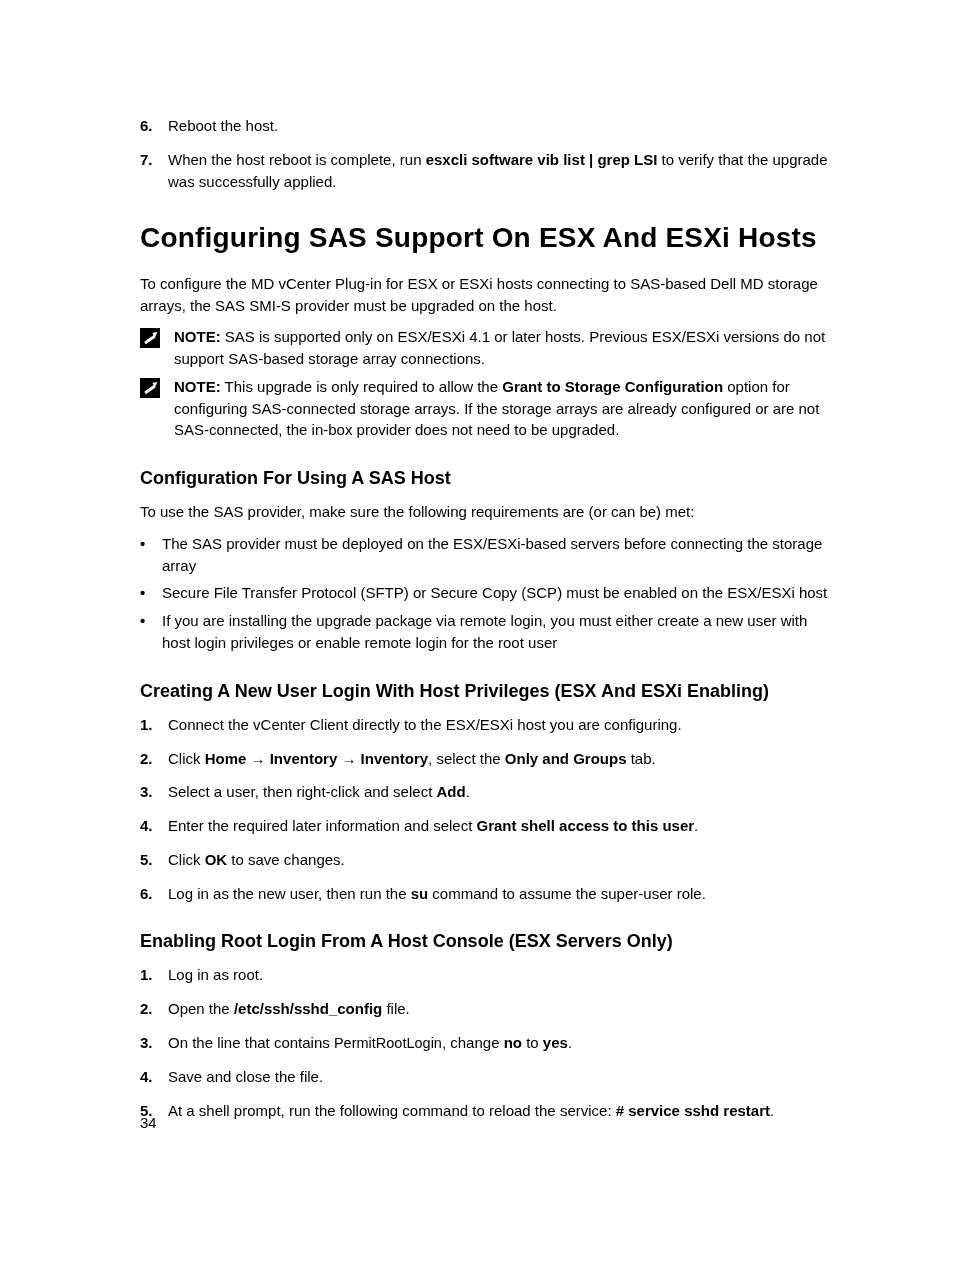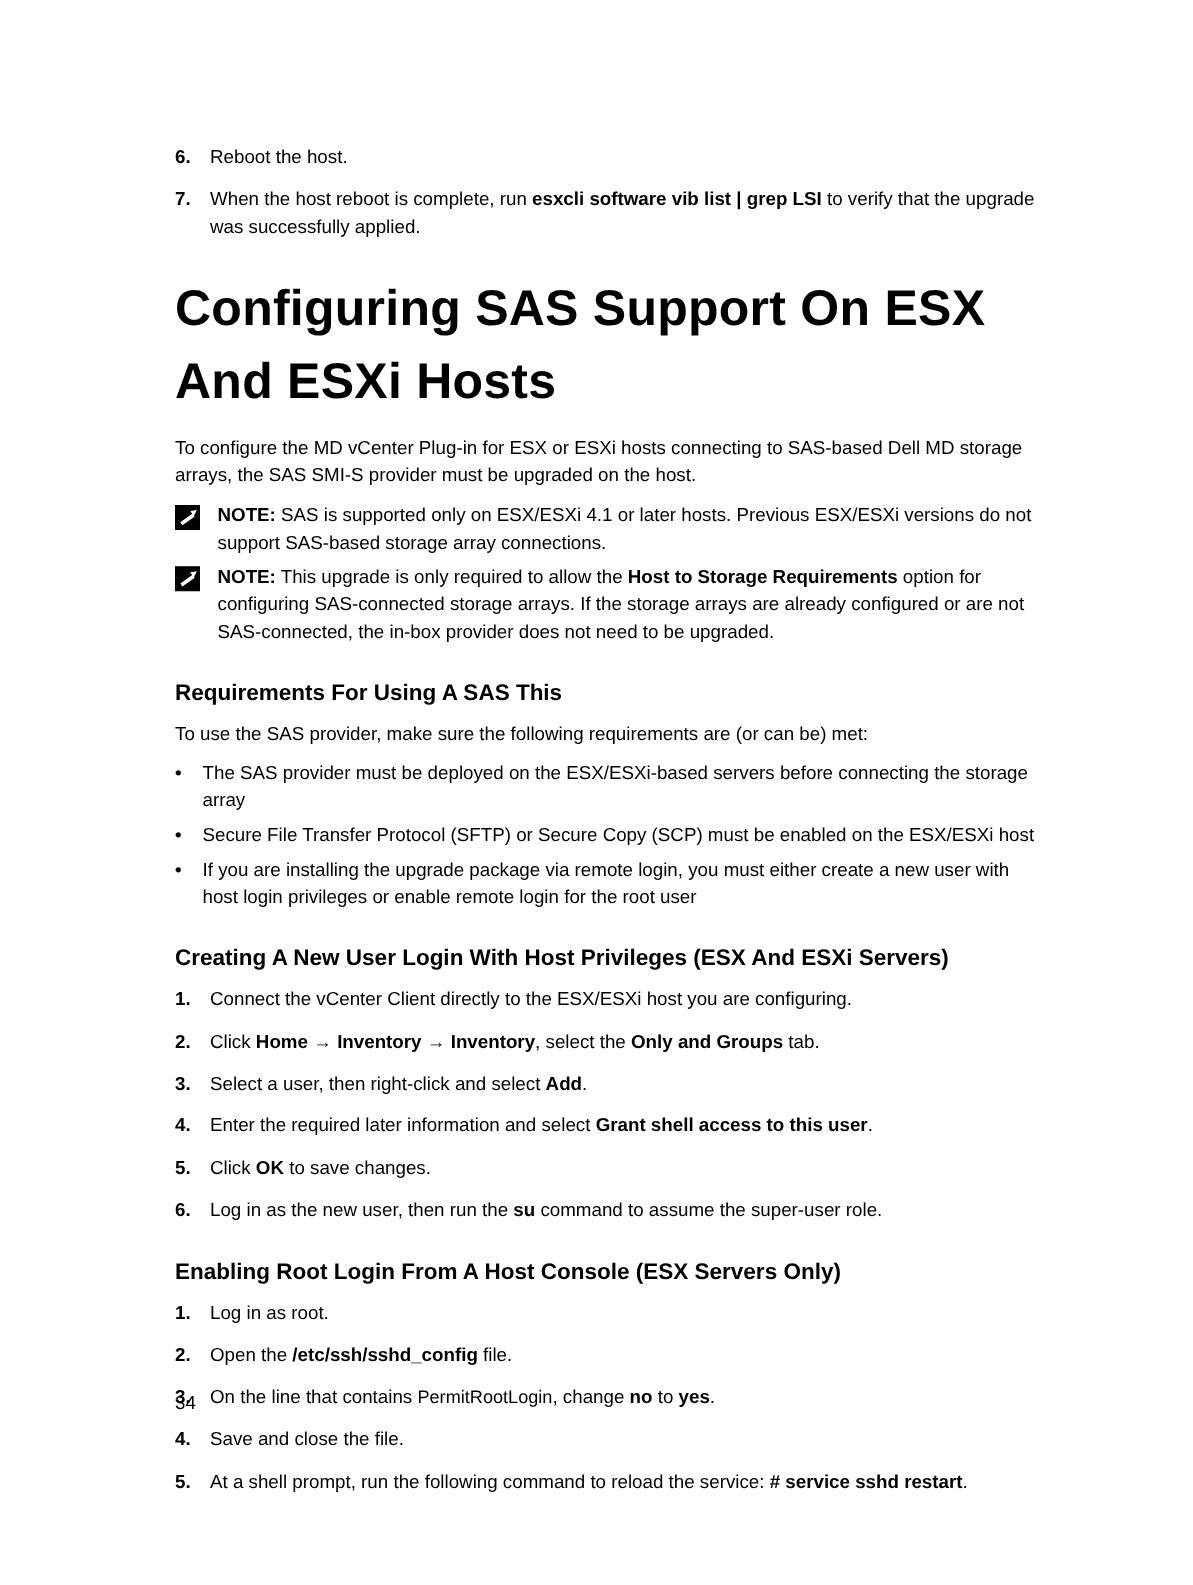--- a/index.html
+++ b/index.html
@@ -13,21 +13,21 @@
   .page {
     width: 954px;
     height: 1268px;
     position: relative;
     box-sizing: border-box;
     padding: 115px 115px 0 140px;
     font-size: 15px;
     line-height: 1.45;
   }
   h1.main-heading {
-    font-size: 40px;
+    font-size: 28px;
     font-weight: 700;
     margin: 26px 0 14px 0;
     letter-spacing: 0.2px;
   }
   h2.sub-heading {
     font-size: 18px;
     font-weight: 700;
     margin: 24px 0 10px 0;
   }
   p { margin: 0 0 10px 0; }
@@ -127,42 +127,42 @@
   <div class="note-block">
     <span class="note-icon"></span>
     <span class="note-text">
       <span class="bold">NOTE:</span><span> SAS is supported only on ESX/ESXi 4.1 or later hosts. Previous ESX/ESXi versions do not support SAS-based storage array connections.</span>
     </span>
   </div>
 
   <div class="note-block">
     <span class="note-icon"></span>
     <span class="note-text">
-      <span class="bold">NOTE:</span><span> This upgrade is only required to allow the </span><span class="bold">Host to Storage Requirements</span><span> option for configuring SAS-connected storage arrays. If the storage arrays are already configured or are not SAS-connected, the in-box provider does not need to be upgraded.</span>
+      <span class="bold">NOTE:</span><span> This upgrade is only required to allow the </span><span class="bold">Grant to Storage Configuration</span><span> option for configuring SAS-connected storage arrays. If the storage arrays are already configured or are not SAS-connected, the in-box provider does not need to be upgraded.</span>
     </span>
   </div>
 
-  <h2 class="sub-heading">Requirements For Using A SAS This</h2>
+  <h2 class="sub-heading">Configuration For Using A SAS Host</h2>
   <p>To use the SAS provider, make sure the following requirements are (or can be) met:</p>
   <ul class="bul-list">
     <li>
         <span class="bul">•</span>
         <span class="txt">The SAS provider must be deployed on the ESX/ESXi-based servers before connecting the storage array</span>
       </li>
     <li>
         <span class="bul">•</span>
         <span class="txt">Secure File Transfer Protocol (SFTP) or Secure Copy (SCP) must be enabled on the ESX/ESXi host</span>
       </li>
     <li>
         <span class="bul">•</span>
         <span class="txt">If you are installing the upgrade package via remote login, you must either create a new user with host login privileges or enable remote login for the root user</span>
       </li>
   </ul>
 
-  <h2 class="sub-heading">Creating A New User Login With Host Privileges (ESX And ESXi Servers)</h2>
+  <h2 class="sub-heading">Creating A New User Login With Host Privileges (ESX And ESXi Enabling)</h2>
   <ol class="num-list">
     <li>
       <span class="num">1.</span>
       <span class="txt">Connect the vCenter Client directly to the ESX/ESXi host you are configuring.</span>
     </li>
     <li>
       <span class="num">2.</span>
       <span class="txt">
         <span>Click </span><span class="bold">Home</span><span> → </span><span class="bold">Inventory</span><span> → </span><span class="bold">Inventory</span><span>, select the </span><span class="bold">Only and Groups</span><span> tab.</span>
       </span>

